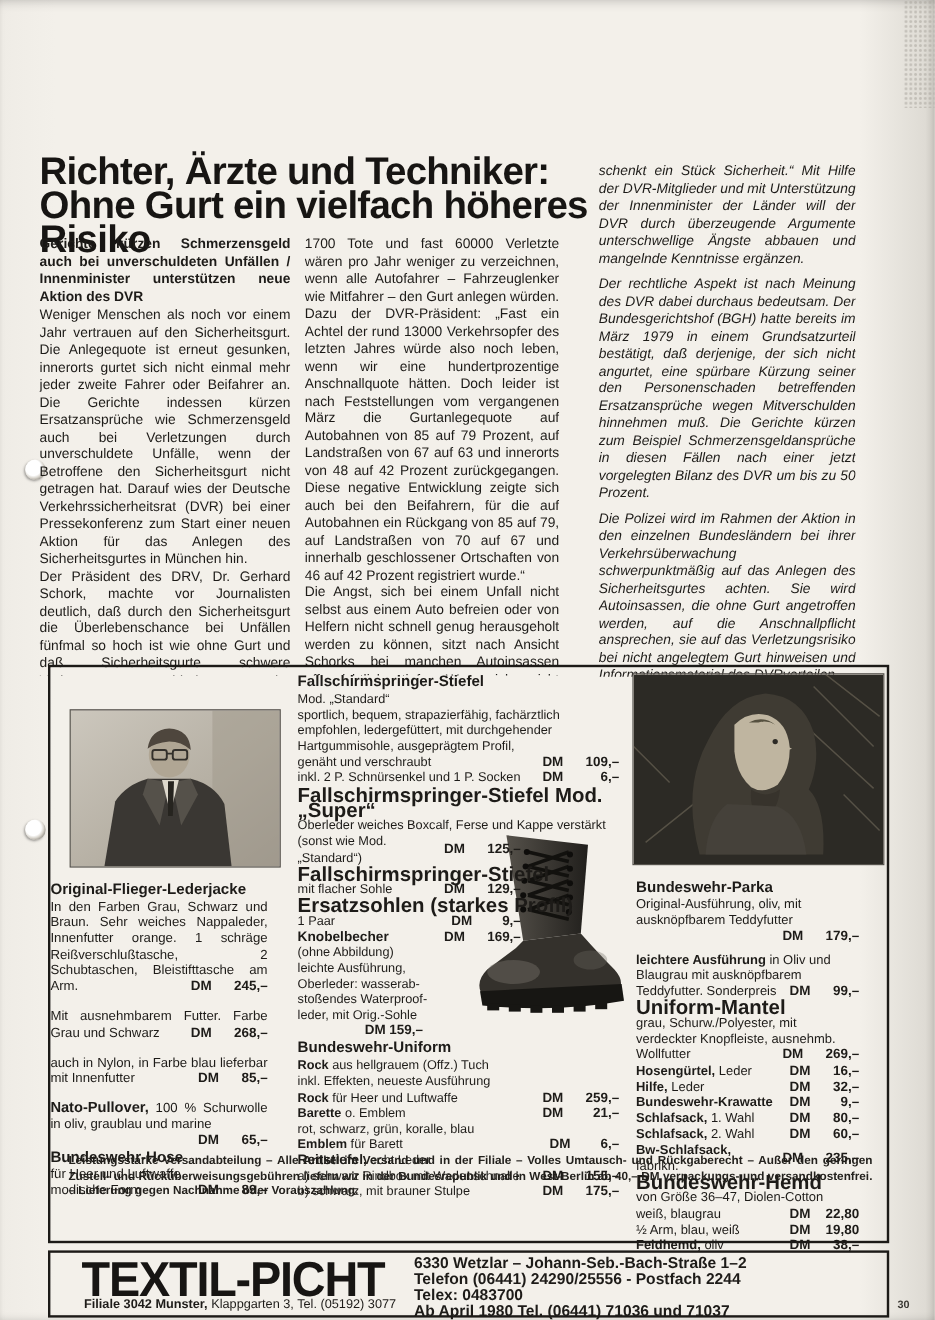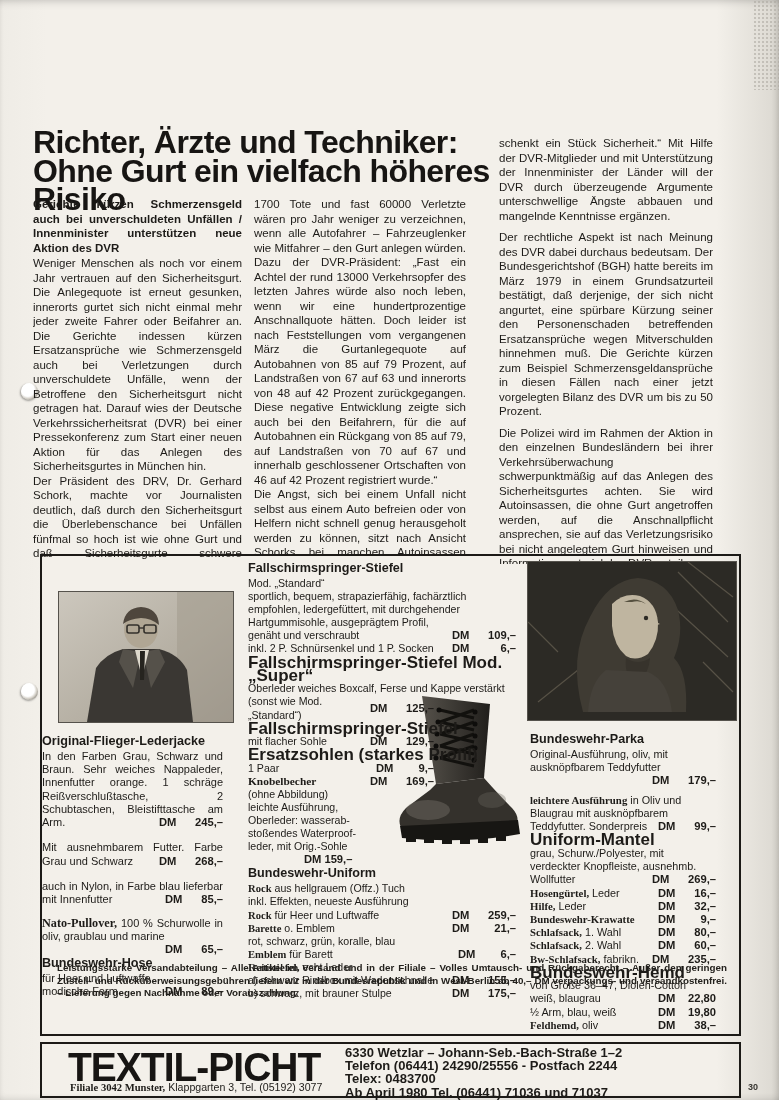--- a/index.html
+++ b/index.html
@@ -34,21 +34,21 @@
     position:absolute;left:33px;top:128px;width:462px;margin:0;
     font-size:32px;line-height:28.5px;font-weight:bold;
     letter-spacing:-0.6px;color:#171513;
   }
   .col{position:absolute;font-size:11.5px;line-height:14.5px;text-align:justify;
        hyphens:auto;-webkit-hyphens:auto;overflow:hidden;}
   .col p{margin:0;}
   .col1{left:33px;top:197px;width:209px;height:366px;}
   .col2{left:254px;top:197px;width:212px;height:366px;}
   .col3{left:499px;top:136px;width:214px;height:428px;}
-  .col3 p{margin-bottom:7px;}
+  .col3 p{margin-bottom:7px;font-style:italic;}
   .lead{font-weight:bold;margin-bottom:1px !important;}
 
   
   .adbox{
     position:absolute;left:40px;top:554px;width:701px;height:482px;
     border:2px solid #1c1a17;background:transparent;box-sizing:border-box;
   }
   .photo{position:absolute;overflow:hidden;background:#b9b4aa;outline:1px solid #55524c;}
   .photo svg{display:block;width:100%;height:100%;}
   .photo-jacket{left:17px;top:36px;width:174px;height:130px;}
@@ -67,21 +67,21 @@
   .gap10{margin-top:10px;}
   .gap12{margin-top:12px;}
 
   .prow{display:flex;justify-content:space-between;align-items:center;gap:8px;margin:0;}
   .prow .plabel{text-align:left;}
   .pprice{display:inline-flex;justify-content:space-between;gap:3px;font-weight:bold;white-space:nowrap;font-size:11.2px;}
   .pw60{min-width:58px;} .pw66{min-width:64px;}
   .pull{display:flex;justify-content:flex-end;}
   .pull-up{margin-top:-13px;}
   .narrow{max-width:186px;}
-  .b{font-weight:bold;font-family:Liberation Serif, serif;}
+  .b{font-weight:bold;}
   .knobel-lines div{line-height:13.1px;}
   .indent-price{margin-left:56px;}
 
   .fineprint{
     position:absolute;left:15px;top:406px;width:670px;margin:0;
     font-size:9.8px;line-height:12.6px;font-weight:bold;text-align:justify;color:#23211d;
   }
 
   
   .footbox{

